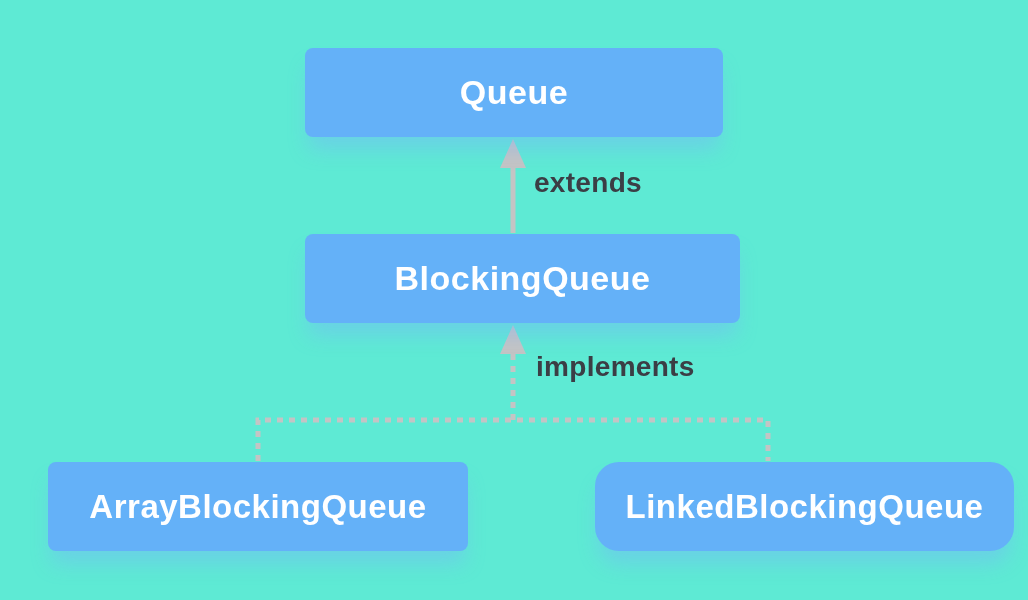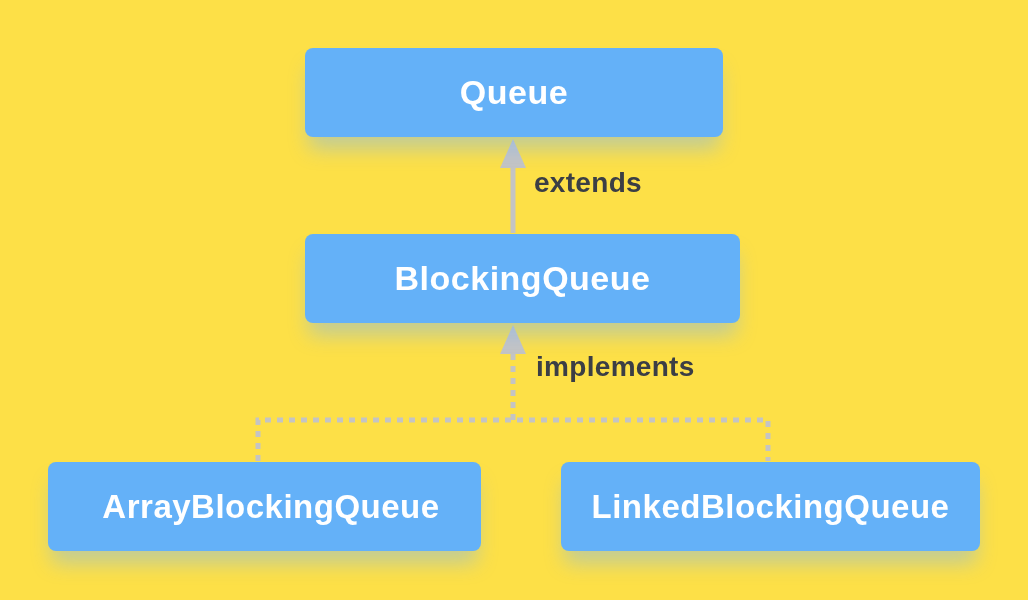--- a/index.html
+++ b/index.html
@@ -4,40 +4,40 @@
 <style>
   html, body {
     margin: 0;
     padding: 0;
     background: #ffffff;
   }
   .canvas {
     position: relative;
     width: 1028px;
     height: 600px;
-    background: #fde047;
+    background: #5eead4;
     overflow: hidden;
     font-family: "Liberation Sans", sans-serif;
   }
   .node {
     position: absolute;
     background: #64b1f8;
     border-radius: 8px;
     color: #ffffff;
     font-weight: bold;
     display: flex;
     align-items: center;
     justify-content: center;
     box-shadow: 0 16px 20px -4px rgba(120, 180, 250, 0.45);
     letter-spacing: 0.5px;
   }
   .node-queue          { left: 305px; top: 48px;  width: 418px; height: 89px; font-size: 34px; }
   .node-blockingqueue  { left: 305px; top: 234px; width: 435px; height: 89px; font-size: 34px; }
-  .node-arrayblocking  { left: 48px;  top: 462px; width: 420px; height: 89px; font-size: 33px; padding-left: 13px; }
-  .node-linkedblocking { left: 561px; top: 462px; width: 419px; height: 89px; font-size: 33px; }
+  .node-arrayblocking  { left: 48px;  top: 462px; width: 420px; height: 89px; font-size: 33px; }
+  .node-linkedblocking { left: 595px; top: 462px; width: 419px; height: 89px; font-size: 33px; border-radius: 24px; }
 
   .edge-label {
     position: absolute;
     color: #3b3e45;
     font-weight: bold;
     font-size: 28px;
     letter-spacing: 0.3px;
   }
   .label-extends    { left: 534px; top: 167px; }
   .label-implements { left: 536px; top: 351px; }

